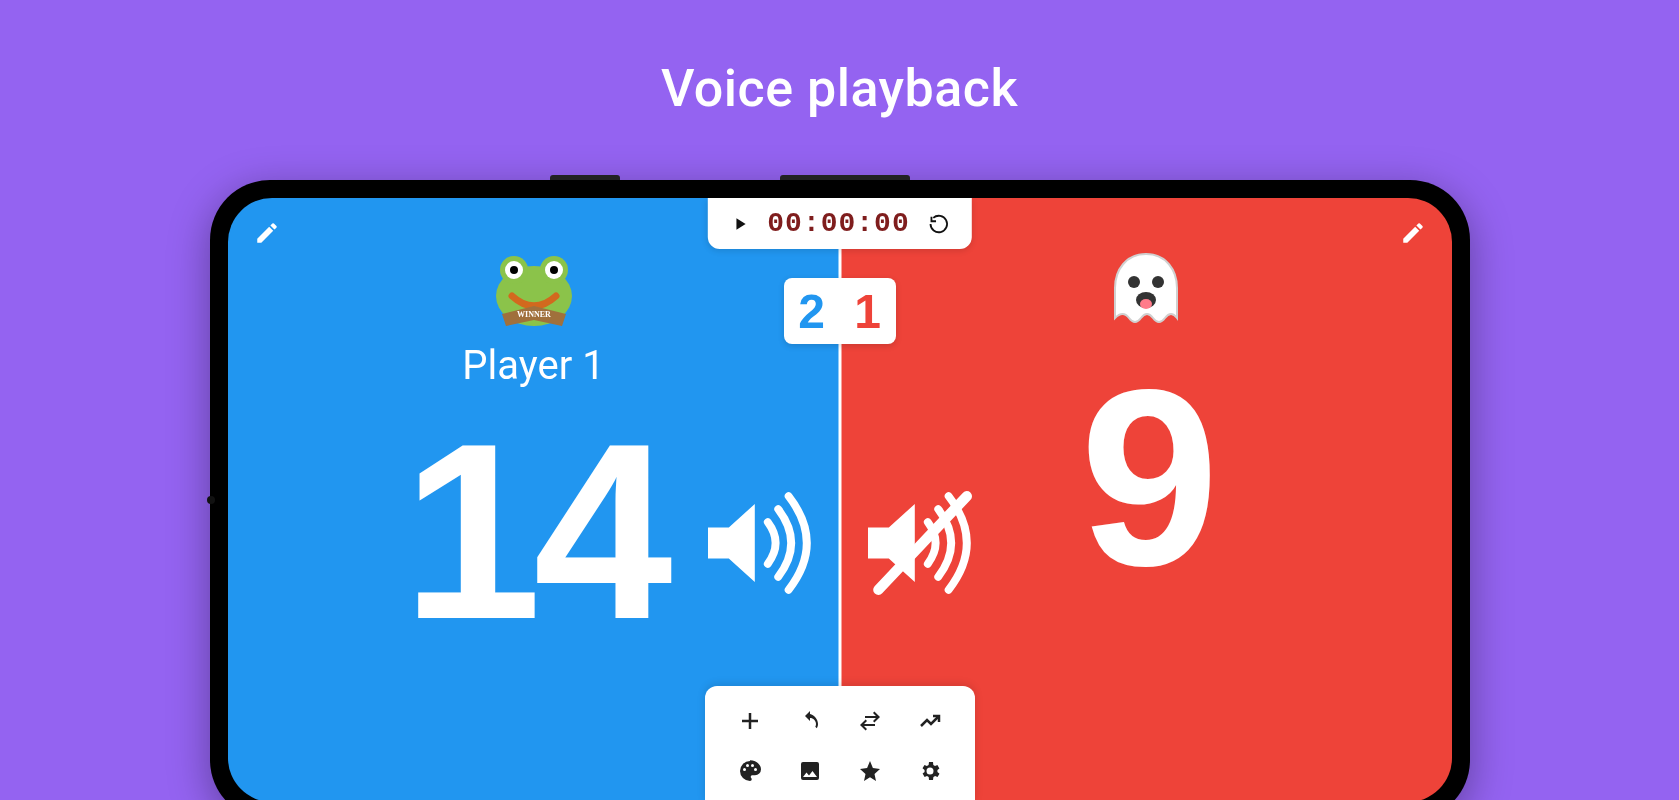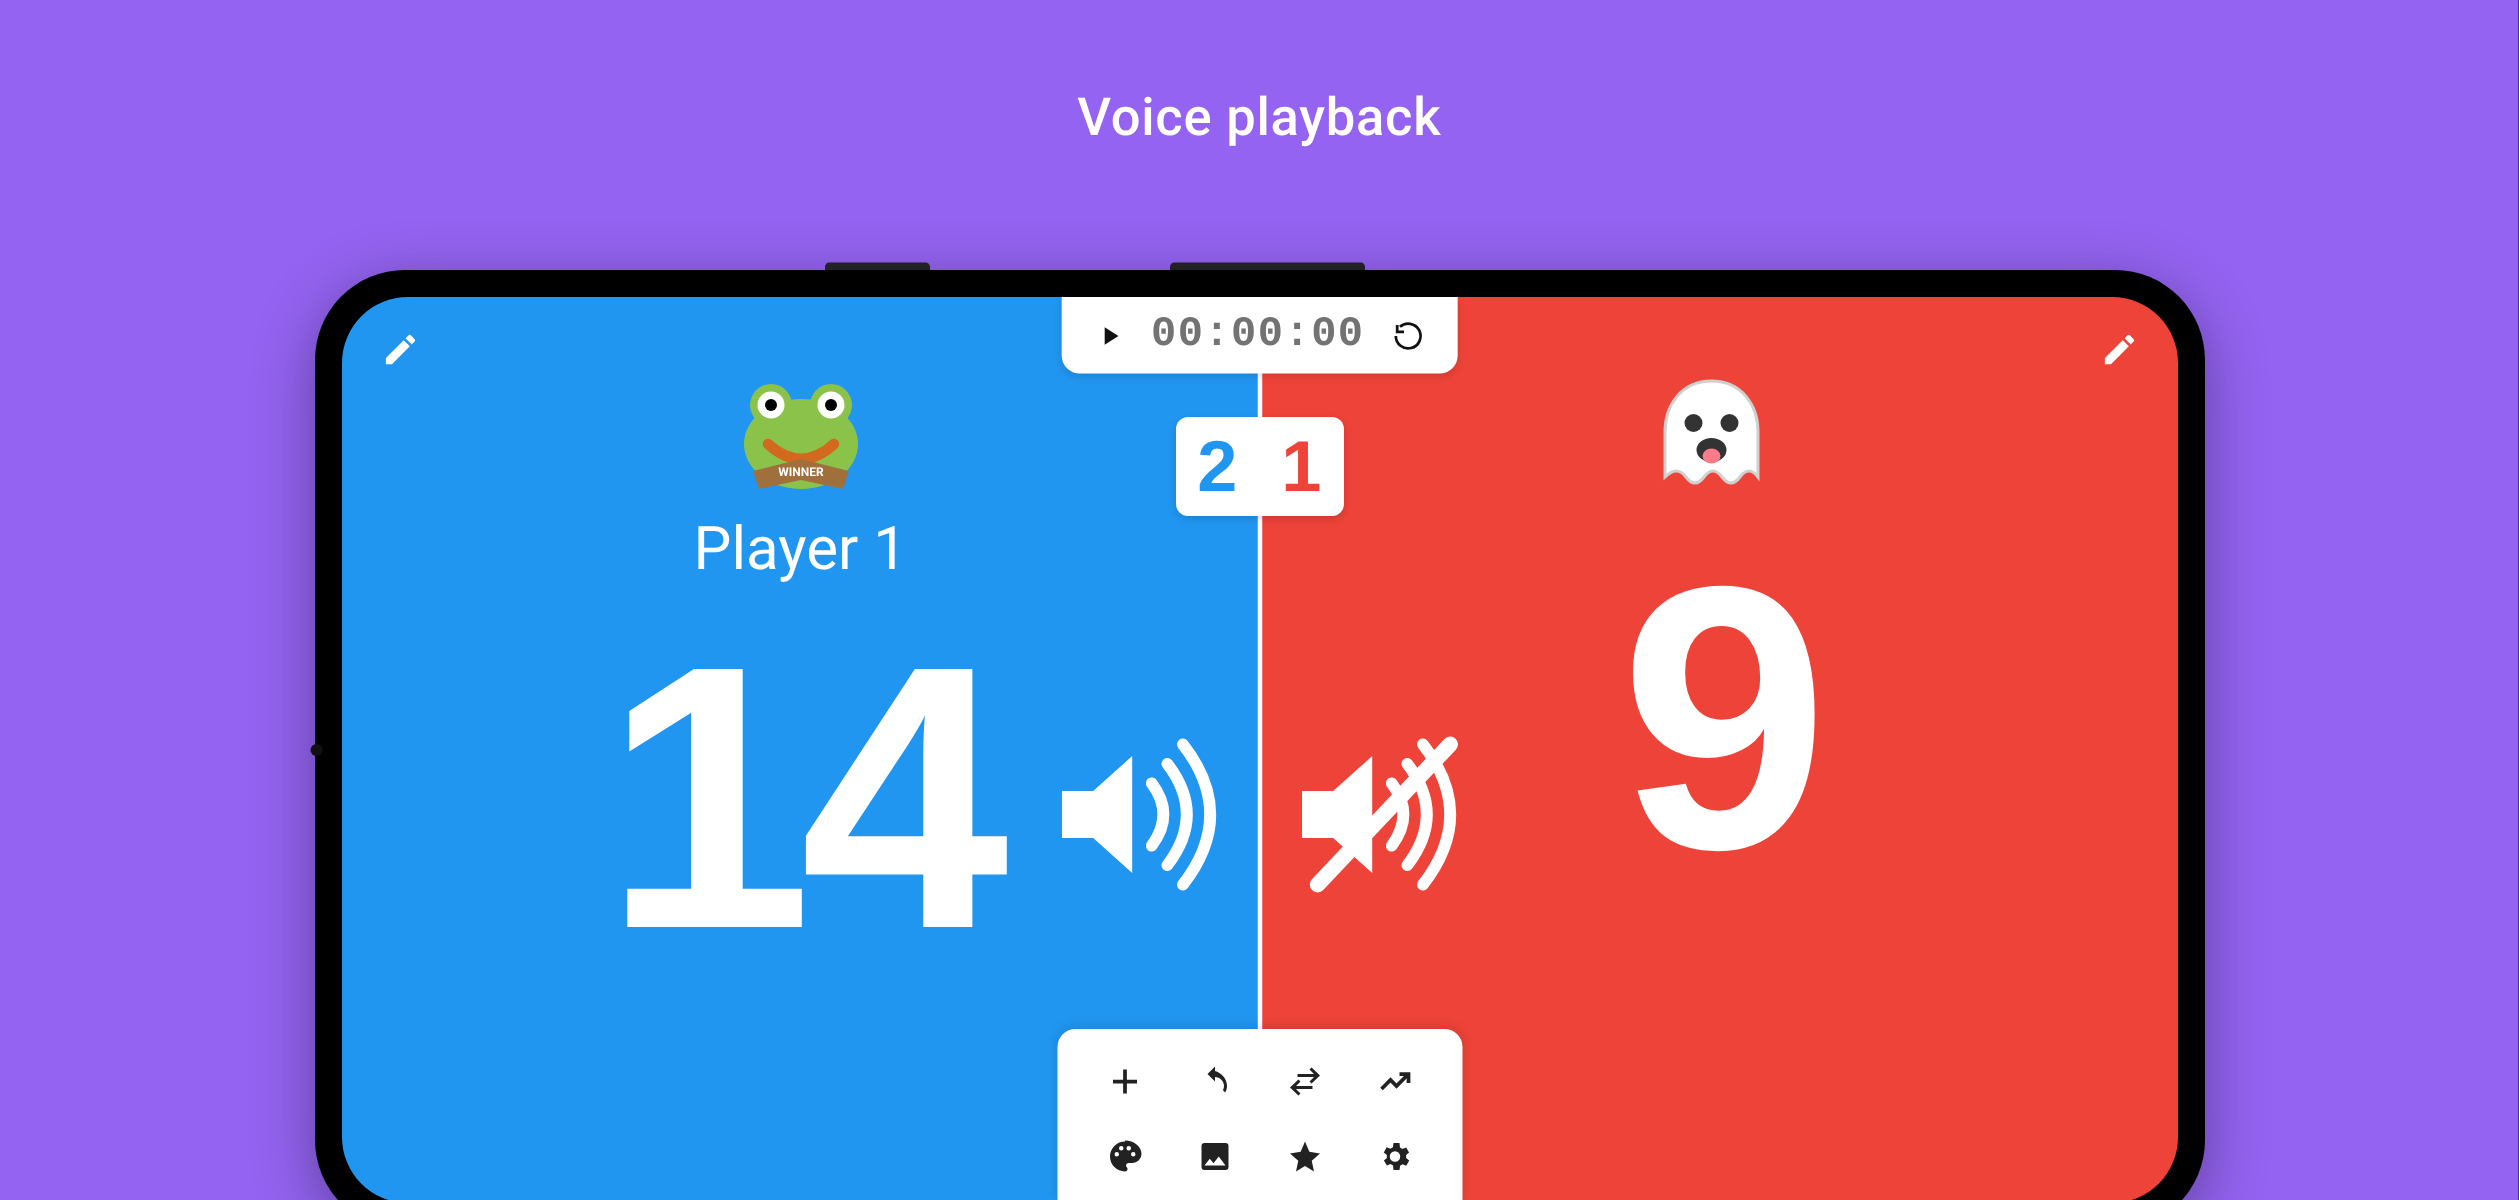--- a/index.html
+++ b/index.html
@@ -7,21 +7,21 @@
     width: 1679px;
     height: 800px;
     background: #9463f1;
     font-family: -apple-system, BlinkMacSystemFont, "Segoe UI", Roboto, sans-serif;
     overflow: hidden;
     position: relative;
   }
   .page-title {
     text-align: center;
     color: #fff;
-    font-size: 35px;
+    font-size: 52px;
     font-weight: 500;
     padding-top: 58px;
     letter-spacing: 0.5px;
   }
   .phone {
     position: absolute;
     left: 50%;
     transform: translateX(-50%);
     top: 180px;
     width: 1260px;
@@ -86,21 +86,22 @@
     cursor: pointer;
   }
   .side.left .edit-icon { left: 26px; }
   .side.right .edit-icon { right: 26px; }
   .avatar {
     margin-top: 48px;
     width: 100px;
     height: 90px;
     display: flex;
     align-items: center;
-    justify-content: flex-start;
+    justify-content: center;
+    font-family: Liberation Serif, serif;
   }
   .player-name {
     font-size: 40px;
     font-weight: 400;
     margin-top: 6px;
   }
   .score {
     font-size: 250px;
     font-weight: 800;
     line-height: 1;
@@ -111,21 +112,21 @@
   .side.right .score {
     font-family: Arial, sans-serif;
   }
   
   .timer-pill {
     position: absolute;
     top: 0;
     left: 50%;
     transform: translateX(-50%);
     background: #fff;
-    color: #737373;
+    color: #7f1d1d;
     border-radius: 0 0 12px 12px;
     padding: 10px 22px;
     display: flex;
     align-items: center;
     gap: 18px;
     z-index: 10;
     box-shadow: 0 2px 6px rgba(0,0,0,0.12);
   }
   .timer-value {
     font-size: 28px;

